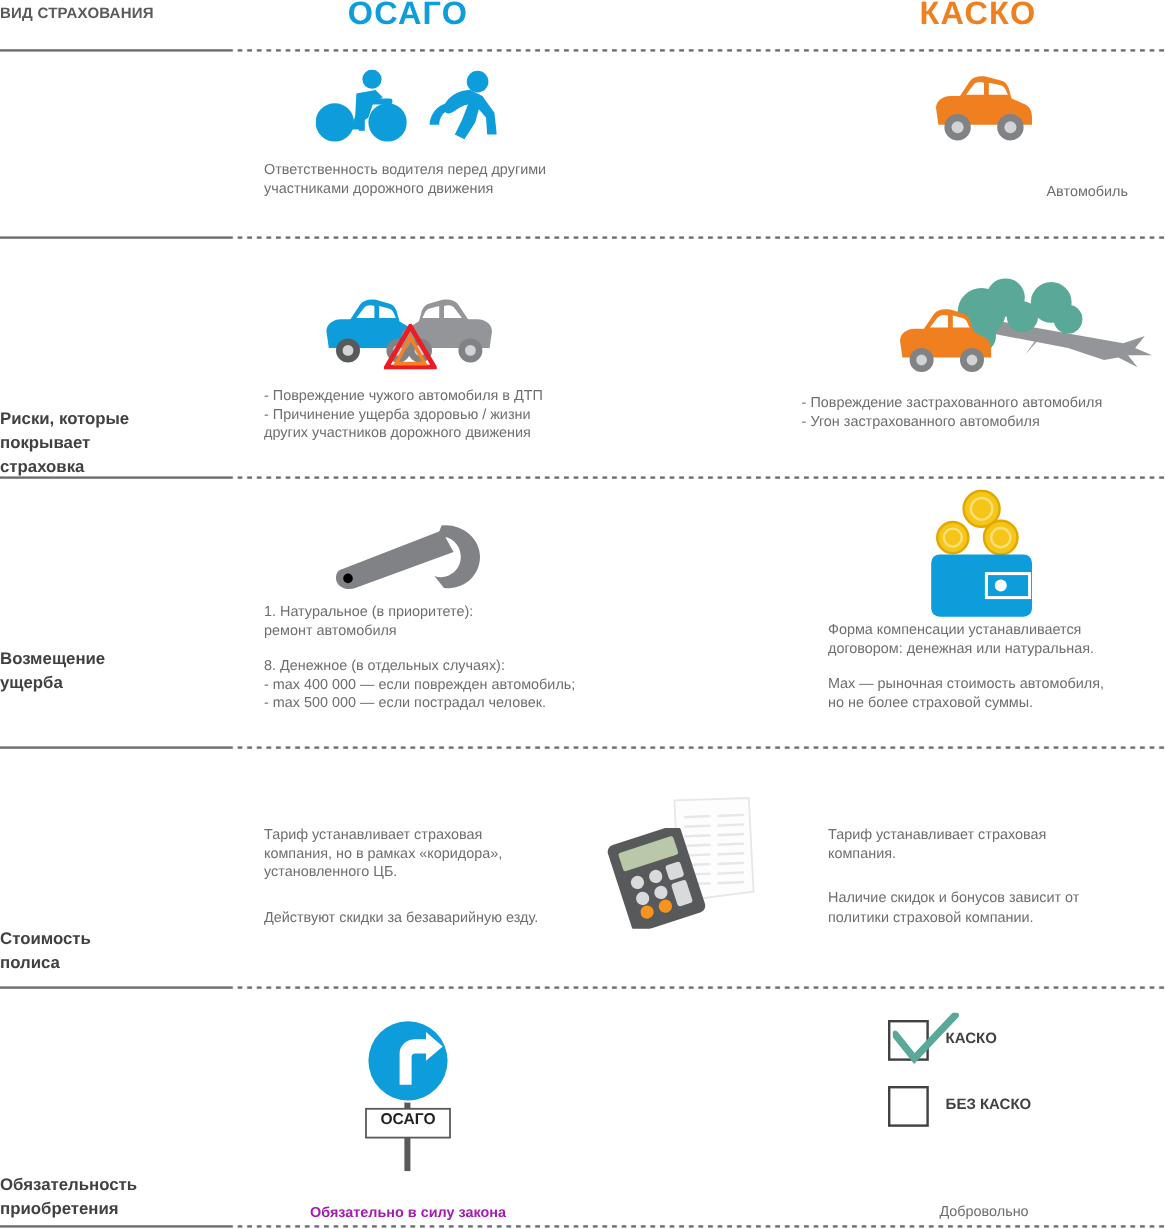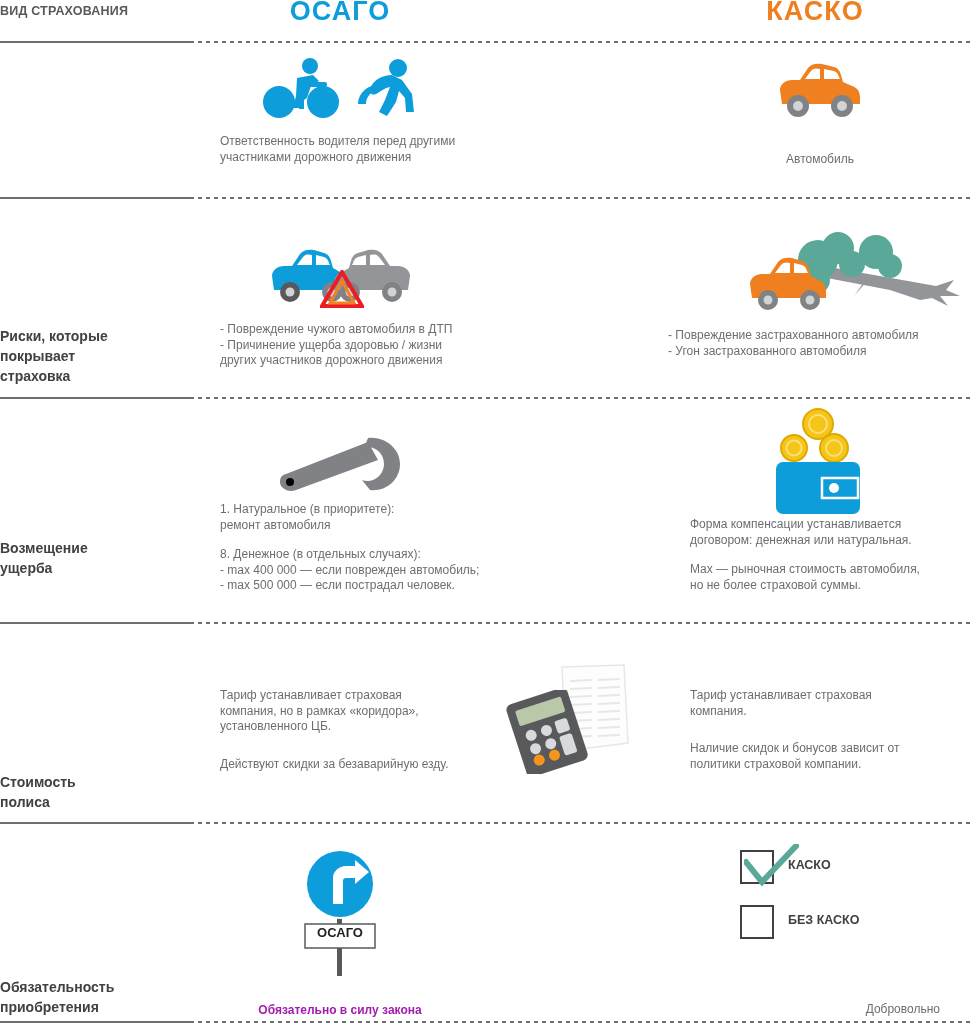--- a/index.html
+++ b/index.html
@@ -116,28 +116,28 @@
     <path d="M10 42 L8 28 C8 22 14 18 20 18 L28 18 L36 6 C39 2 44 1 50 2 L62 5
              C66 6 68 9 69 13 L71 20 L80 24 C86 26 88 30 88 36 L88 42 Z" fill="#ef7f1f"></path>
     <path d="M33 17 L39 9 C41 6 45 6 48 7 L48 17 Z" fill="#ffffff"></path>
     <path d="M52 7 L62 9 C65 10 66 12 67 15 L68 17 L52 17 Z" fill="#ffffff"></path>
     <circle cx="26" cy="44" r="11" fill="#808285"></circle>
     <circle cx="26" cy="44" r="5" fill="#d1d3d4"></circle>
     <circle cx="70" cy="44" r="11" fill="#808285"></circle>
     <circle cx="70" cy="44" r="5" fill="#d1d3d4"></circle>
   </svg>
 
-  <div class="body-text centered" style="left:700px; top:152px; width:240px;">Автомобиль</div>
+  <div class="body-text centered" style="left:700px; top:152px; width:240px;text-align:right;">Автомобиль</div>
 
   <div class="divider" style="top:197px;">
     <div class="solid"></div>
       <div class="dashed"></div>
   </div>
 
-  <div class="row-label" style="top:326px;">
+  <div class="row-label" style="top:338px;">
     <div>Риски, которые</div>
     <div>покрывает</div>
     <div>страховка</div>
   </div>
 
   <svg class="icon" style="left:266px; top:248px;" width="150" height="58" viewBox="0 0 150 58">
 
     <path d="M8 42 L6 28 C6 22 12 18 18 18 L26 18 L34 6 C37 2 42 1 48 2 L58 5
              C62 6 64 9 65 13 L67 20 L74 24 C80 26 82 30 82 36 L82 42 Z" fill="#0d9ddb"></path>
     <path d="M31 17 L37 9 C39 6 43 6 46 7 L46 17 Z" fill="#ffffff"></path>
@@ -339,20 +339,20 @@
       <path d="M2 18 L18 38 L52 2" fill="none" stroke="#5aa898" stroke-width="6" stroke-linecap="round"></path>
     </svg>
     <div class="cb-label">КАСКО</div>
   </div>
 
   <div class="cb-row" style="left:740px; top:905px; width:230px; height:38px;">
     <div class="cb-box"></div>
     <div class="cb-label">БЕЗ КАСКО</div>
   </div>
 
-  <div class="body-text centered" style="left:700px; top:1002px; width:240px;text-align:right;">Добровольно</div>
+  <div class="body-text centered" style="left:700px; top:1002px; width:240px;">Добровольно</div>
 
   <div class="divider" style="top:1021px;">
     <div class="solid"></div>
       <div class="dashed"></div>
   </div>
 
 </div>
 
 </body></html>

